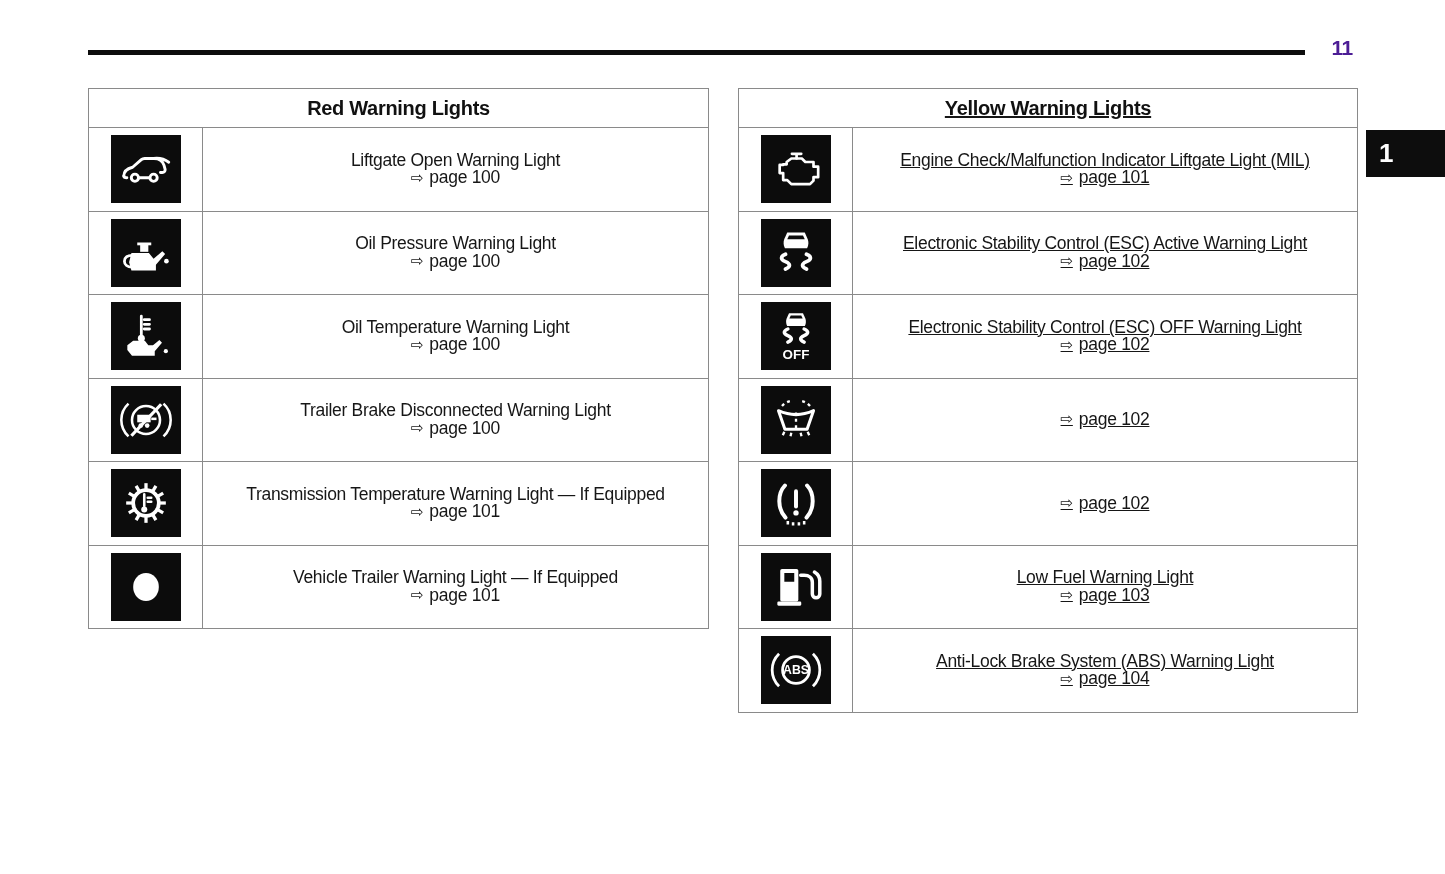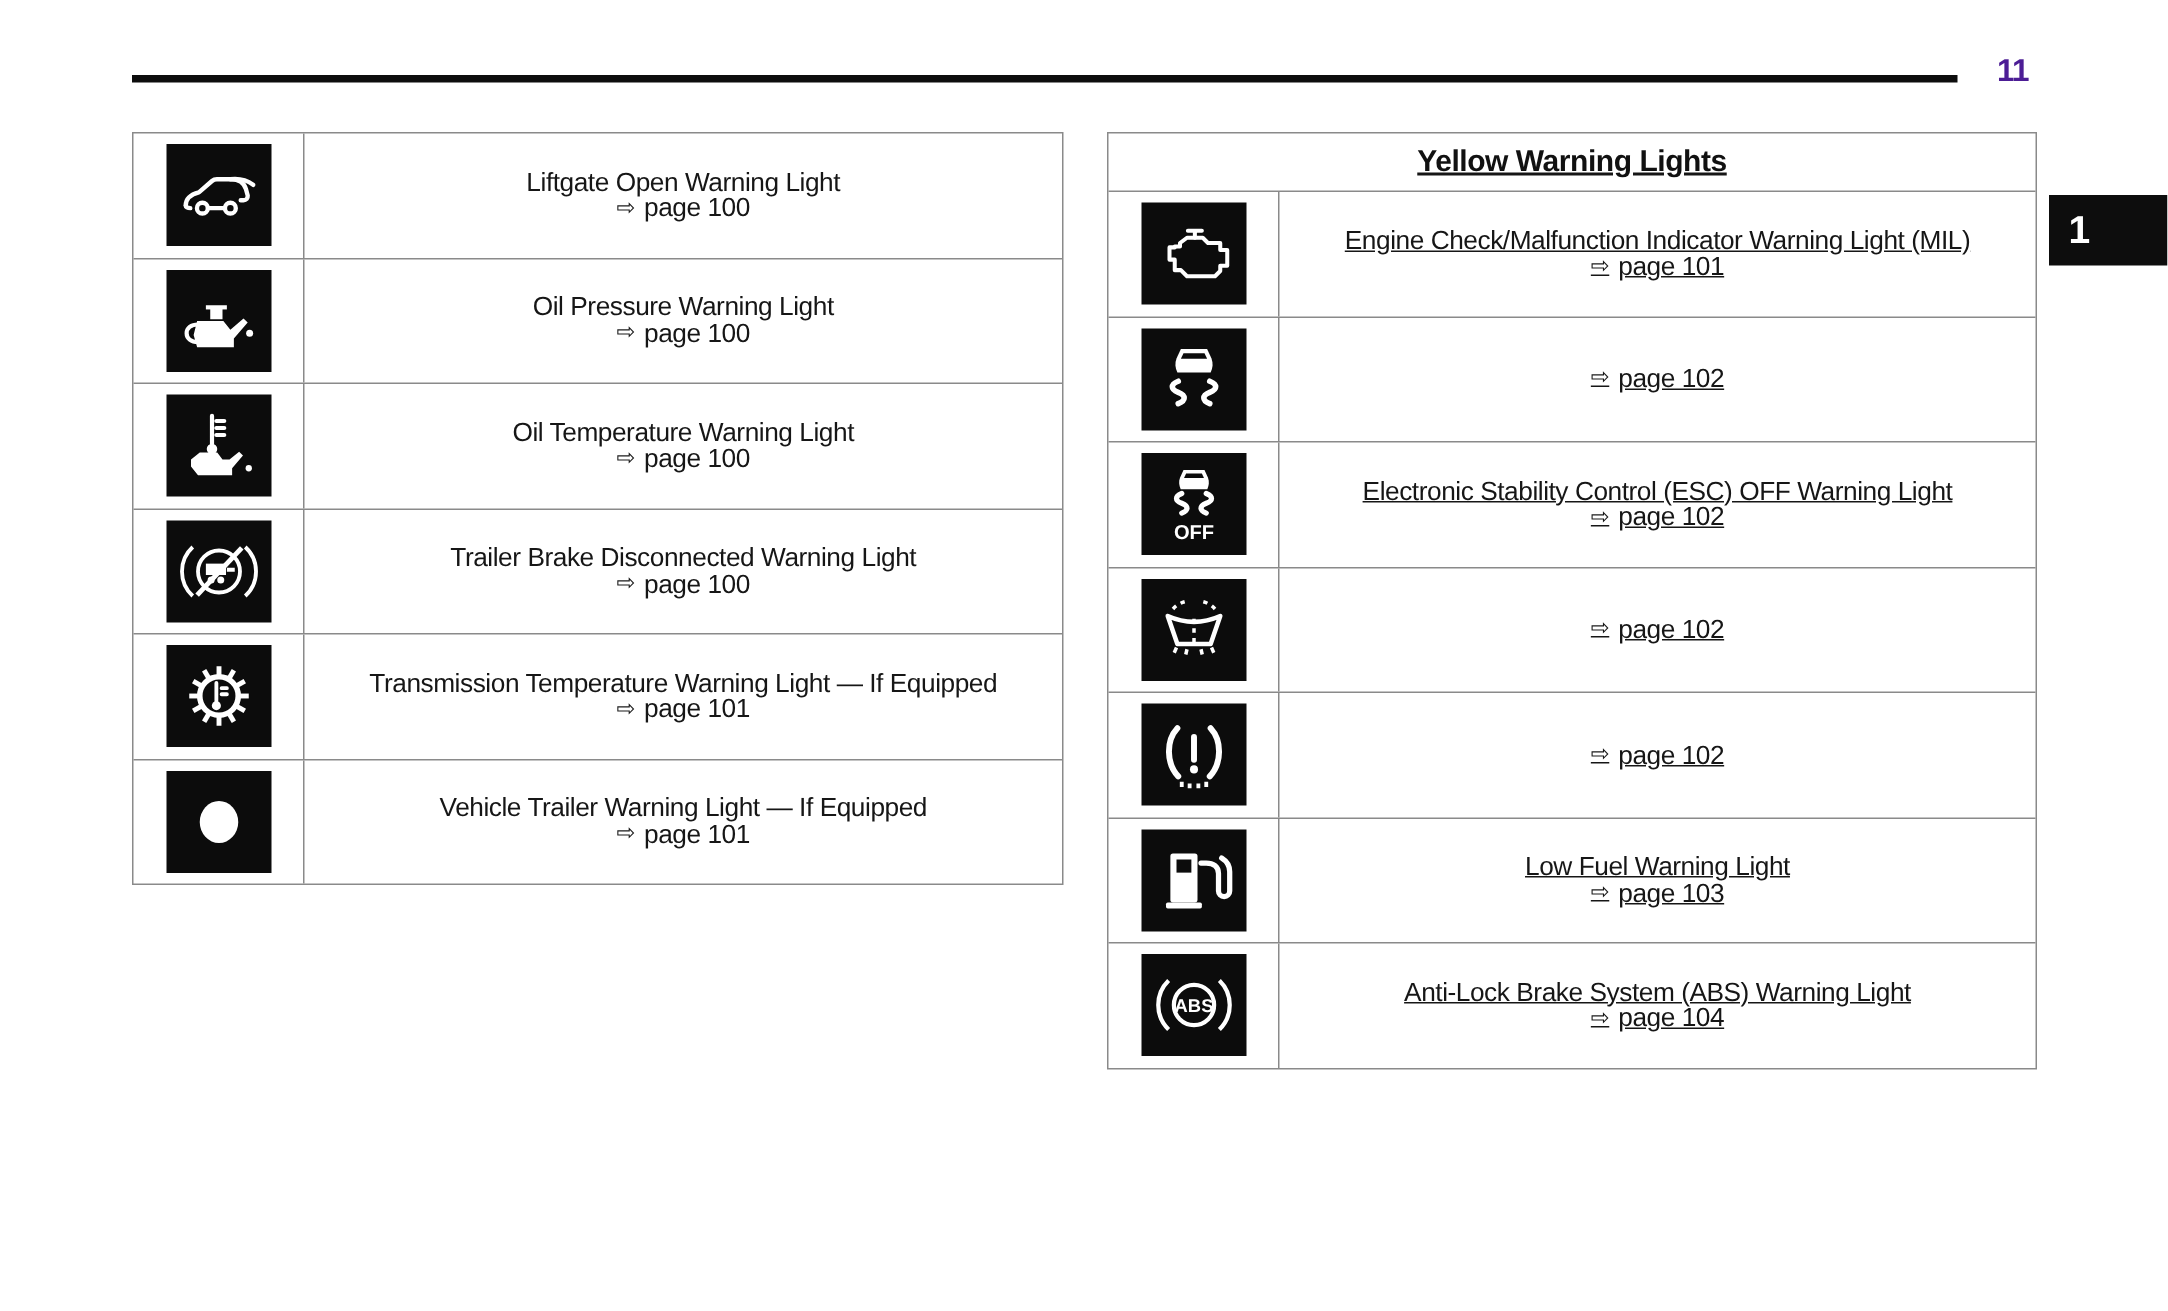--- a/index.html
+++ b/index.html
@@ -153,20 +153,21 @@
   </defs>
 </svg>
 
 <div class="top-rule"></div>
 <div class="page-number">11</div>
 <div class="section-tab">
   <span>1</span>
 </div>
 
 <section class="wtable" id="table-0">
+  <div class="title-row">Red Warning Lights</div>
   <div>
   <div class="wrow">
     <div class="icon-cell">
       <span class="tile">
         <svg>
               <use href="#sym-liftgate-open-icon" xlink:href="#sym-liftgate-open-icon"></use>
             </svg>
       </span>
     </div>
     <div class="label-cell">
@@ -270,37 +271,38 @@
   <div>
   <div class="wrow">
     <div class="icon-cell">
       <span class="tile">
         <svg>
               <use href="#sym-engine-check-icon" xlink:href="#sym-engine-check-icon"></use>
             </svg>
       </span>
     </div>
     <div class="label-cell">
-      <div class="label">Engine Check/Malfunction Indicator Warning Light (MIL)</div>
+      <div class="label">Engine Check/Malfunction Indicator Liftgate Light (MIL)</div>
       <div class="ref-line">
         <span class="arrow">⇨</span>
         <span class="ref">page 101</span>
       </div>
     </div>
   </div>
 
   <div class="wrow">
     <div class="icon-cell">
       <span class="tile">
         <svg>
               <use href="#sym-esc-active-icon" xlink:href="#sym-esc-active-icon"></use>
             </svg>
       </span>
     </div>
     <div class="label-cell">
+      <div class="label">Electronic Stability Control (ESC) Active Warning Light</div>
       <div class="ref-line">
         <span class="arrow">⇨</span>
         <span class="ref">page 102</span>
       </div>
     </div>
   </div>
 
   <div class="wrow">
     <div class="icon-cell">
       <span class="tile">

